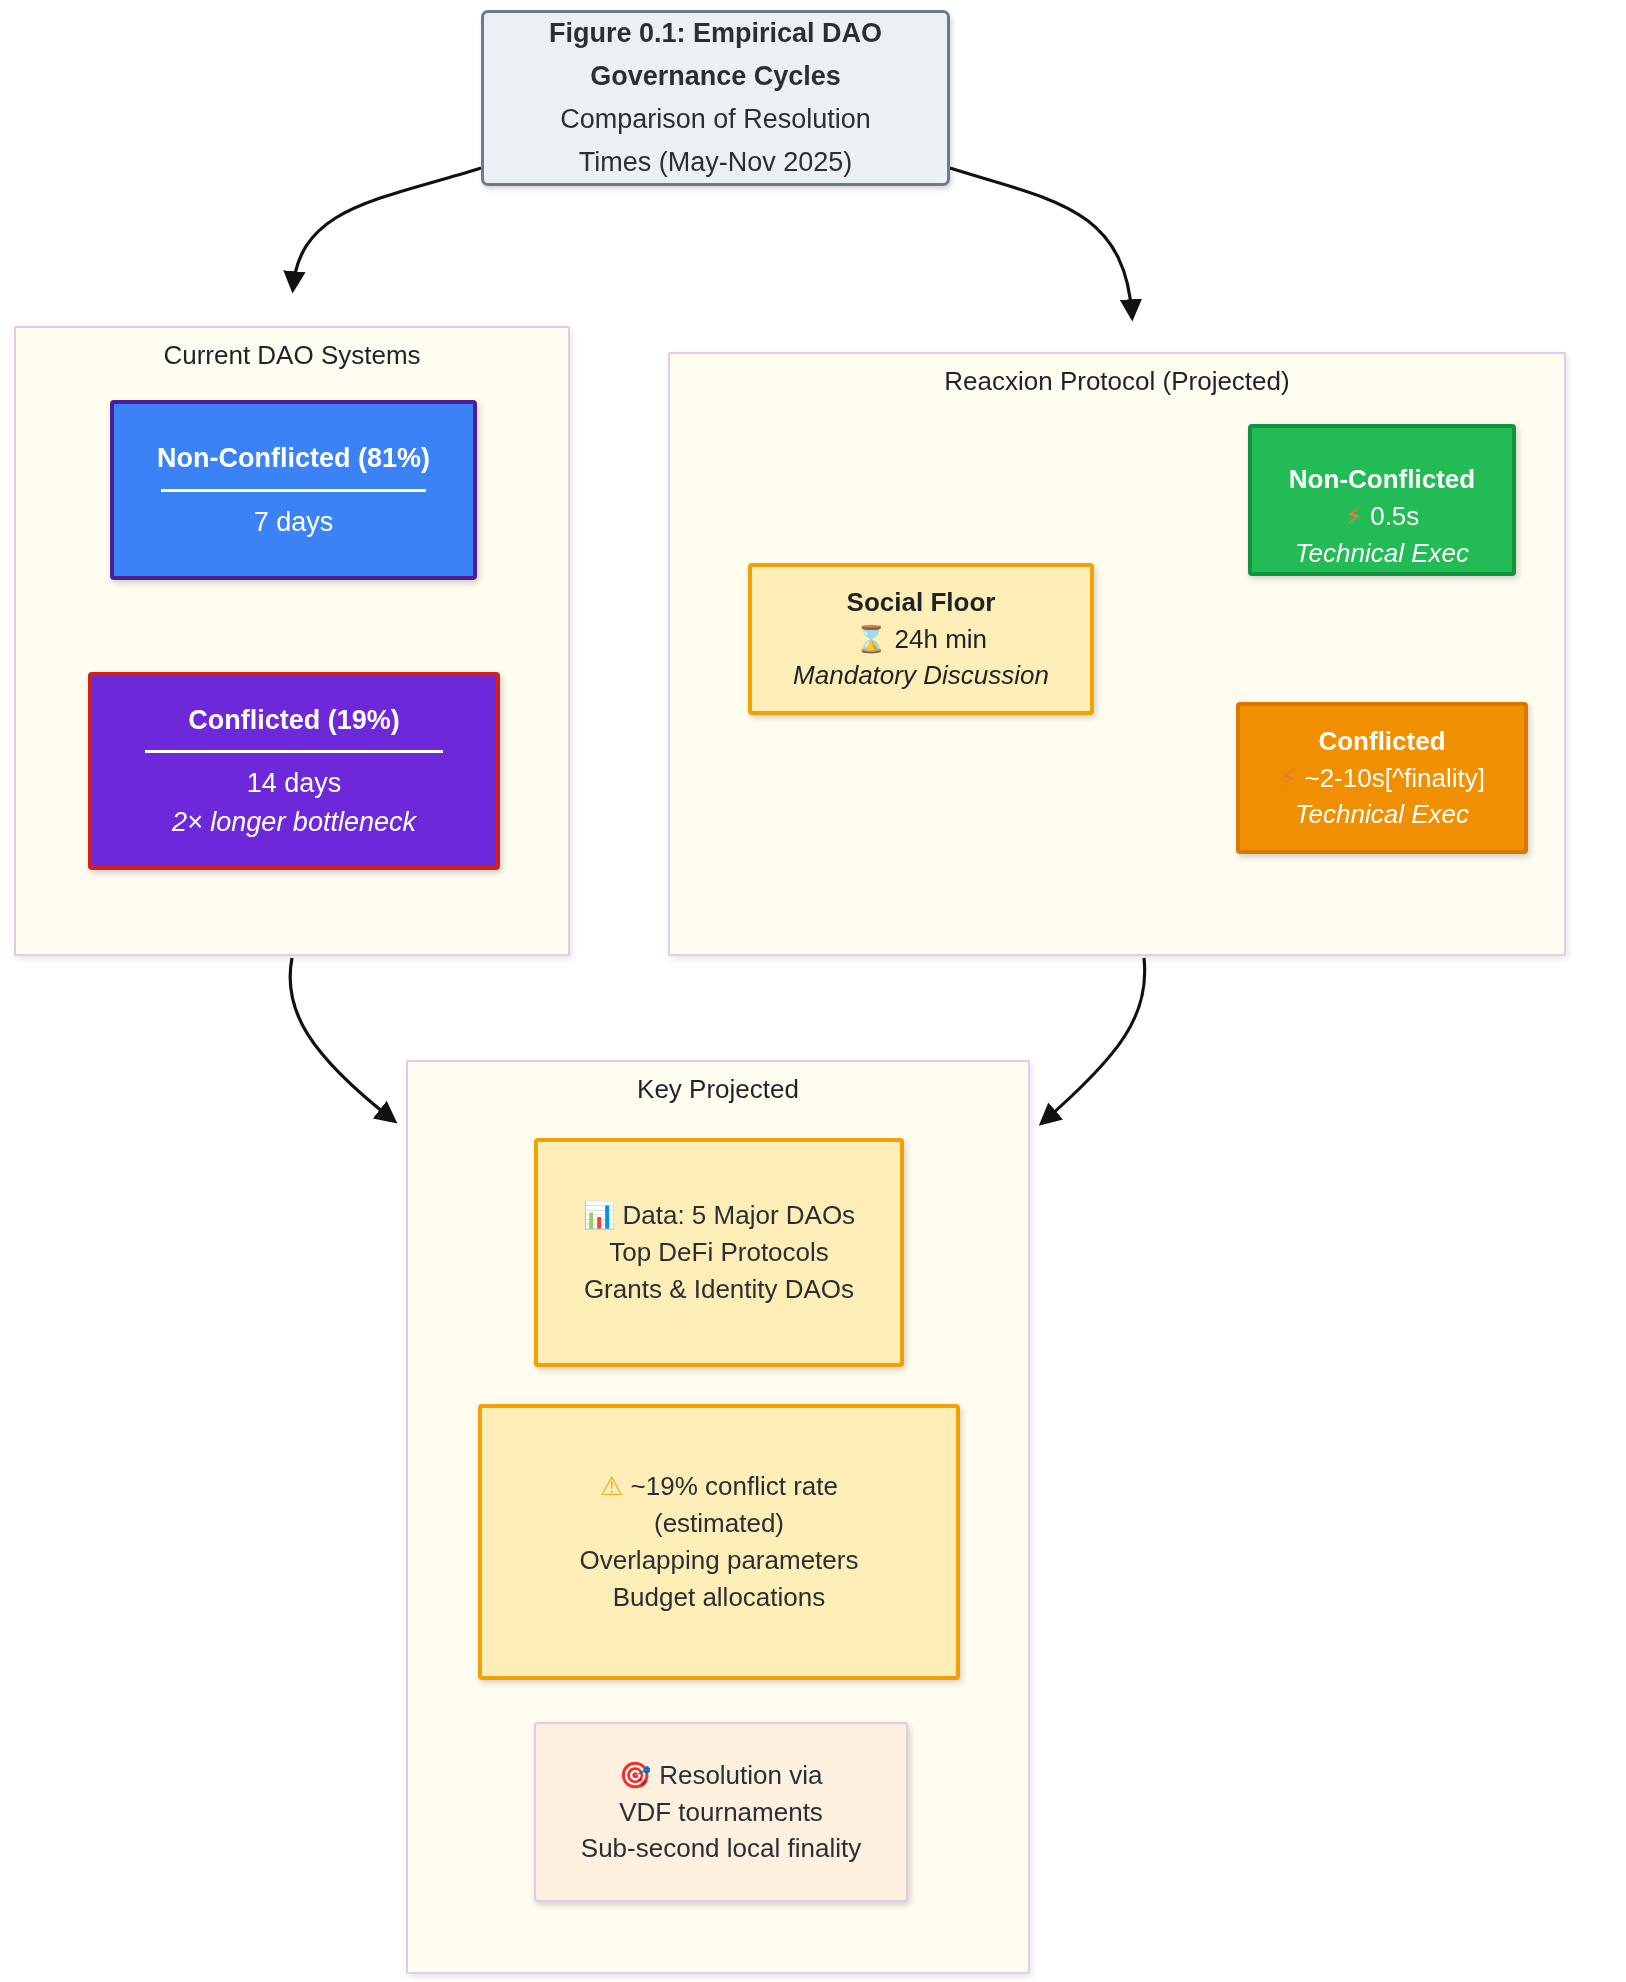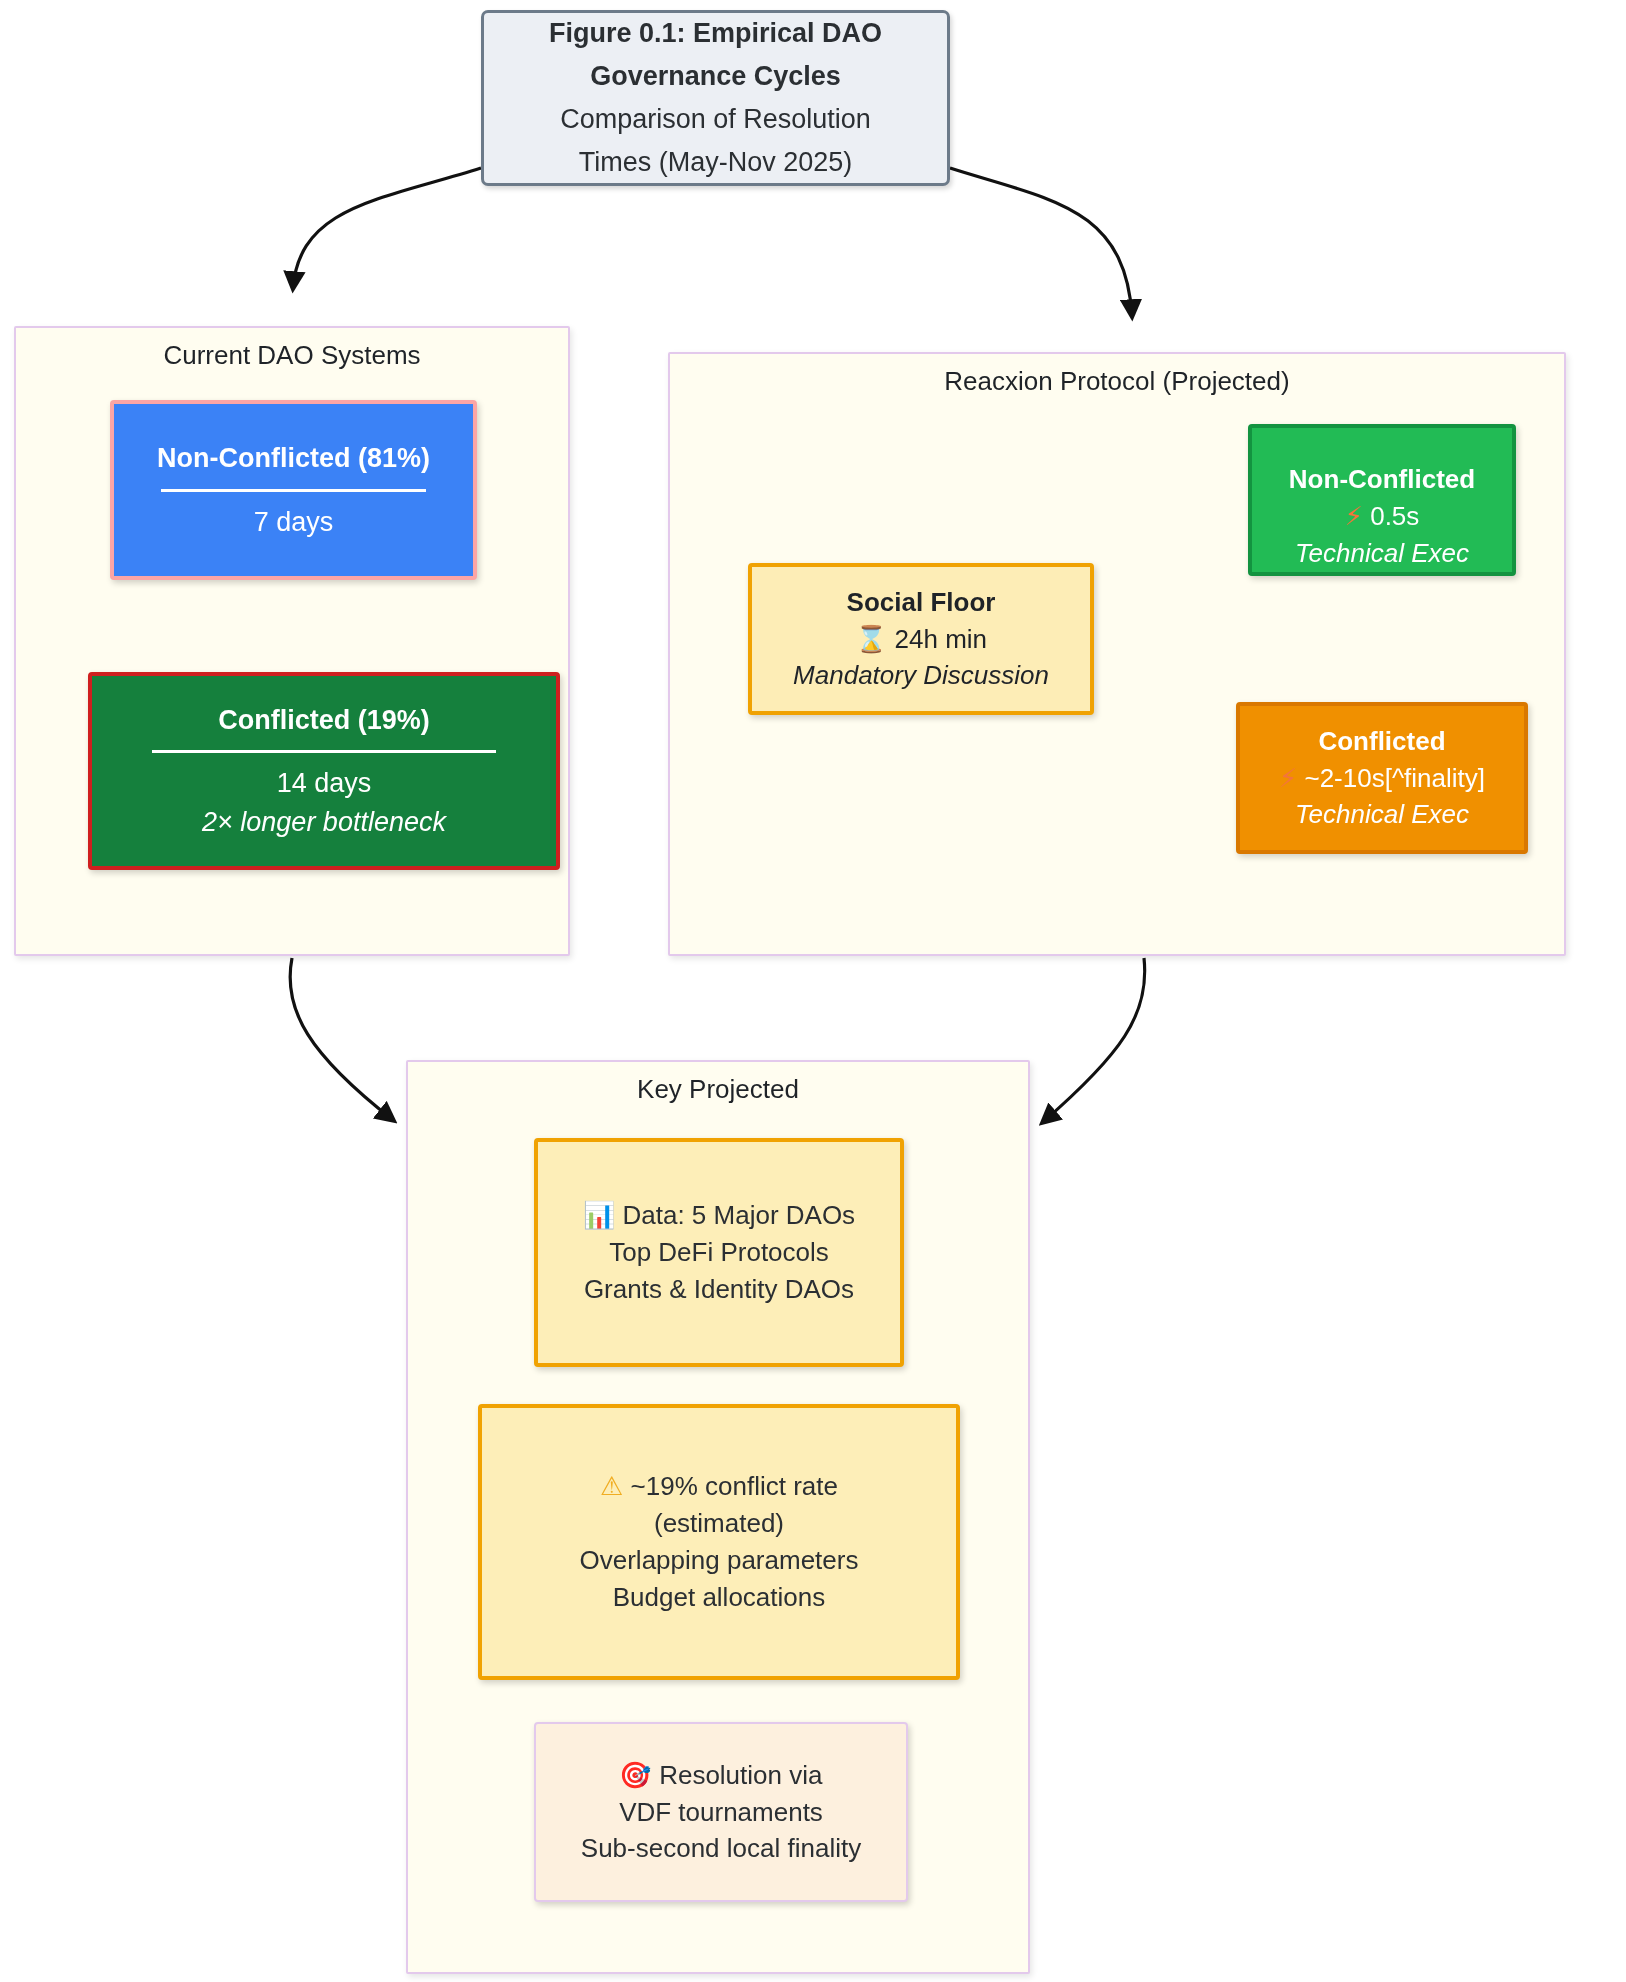--- a/index.html
+++ b/index.html
@@ -110,29 +110,29 @@
     width: 74%;
     height: 3px;
     background: #ffffff;
     margin: 11px 0 11px 0;
   }
 
   
   #n-noncon-current {
     left: 110px;  top: 400px;  width: 367px; height: 180px;
     background: #3b82f6;
-    border: 4px solid #fca5a5;
+    border: 4px solid #4c1d95;
     color: #ffffff;
   }
   #n-noncon-current .ln { font-size: 27px; }
 
   
   #n-con-current {
-    left: 88px; top: 672px; width: 472px; height: 198px;
-    background: #15803d;
+    left: 88px; top: 672px; width: 412px; height: 198px;
+    background: #6d28d9;
     border: 4px solid #cf1f1f;
     color: #ffffff;
   }
   #n-con-current .ln { font-size: 27px; }
 
   
   #n-social {
     left: 748px; top: 563px; width: 346px; height: 152px;
     background: #fdedb6;
     border: 4px solid #f0a202;

